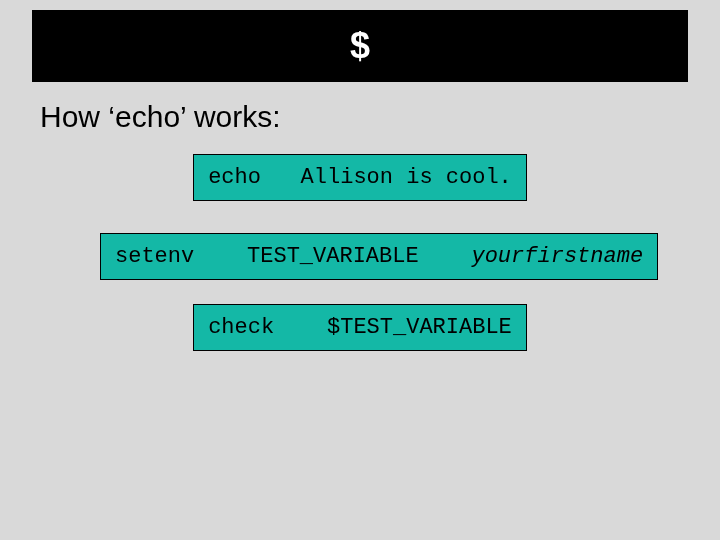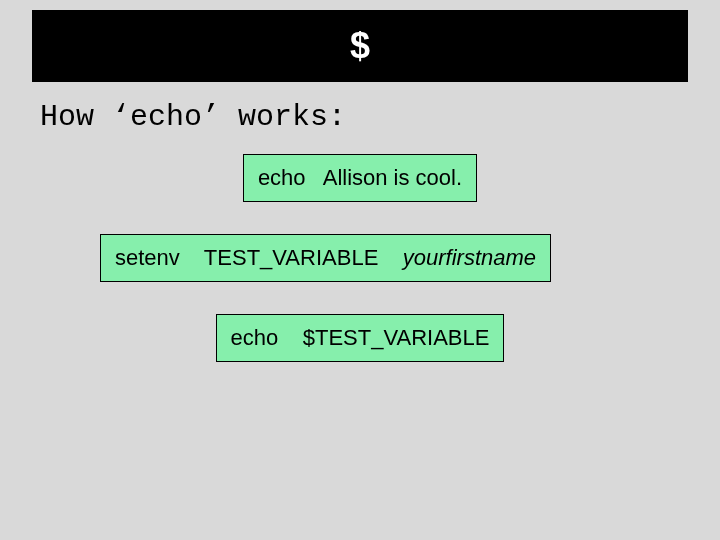--- a/index.html
+++ b/index.html
@@ -22,37 +22,37 @@
       font-weight: bold;
       margin-top: 10px;
     }
     .content {
       padding: 18px 40px 0 40px;
     }
     .heading {
       font-size: 30px;
       margin-bottom: 20px;
       font-weight: normal;
-      font-family: Liberation Mono, monospace;
     }
     .code-box {
       border: 1.5px solid #000;
-      background: #86efac;
+      background: #14b8a6;
       font-size: 22px;
       padding: 10px 14px;
       display: inline-block;
       white-space: pre;
+      font-family: Liberation Mono, monospace;
     }
     .box-wrap {
       text-align: center;
       margin-bottom: 32px;
     }
     .box-wrap-left {
       padding-left: 60px;
-      margin-bottom: 32px;
+      margin-bottom: 24px;
     }
     .ital { font-style: italic; }
     .section { margin-bottom: 8px; }
   </style>
 </head>
 <body>
 
 <div class="title-bar">
   <span>$</span>
 </div>
@@ -67,17 +67,17 @@
   </div>
 
   <div class="section">
     <div class="box-wrap-left">
       <div class="code-box"><span>setenv    TEST_VARIABLE    </span><span class="ital">yourfirstname</span></div>
     </div>
   </div>
 
   <div class="section">
     <div class="box-wrap">
-      <div class="code-box">echo    $TEST_VARIABLE</div>
+      <div class="code-box">check    $TEST_VARIABLE</div>
     </div>
   </div>
 
 </div>
 
 </body></html>

